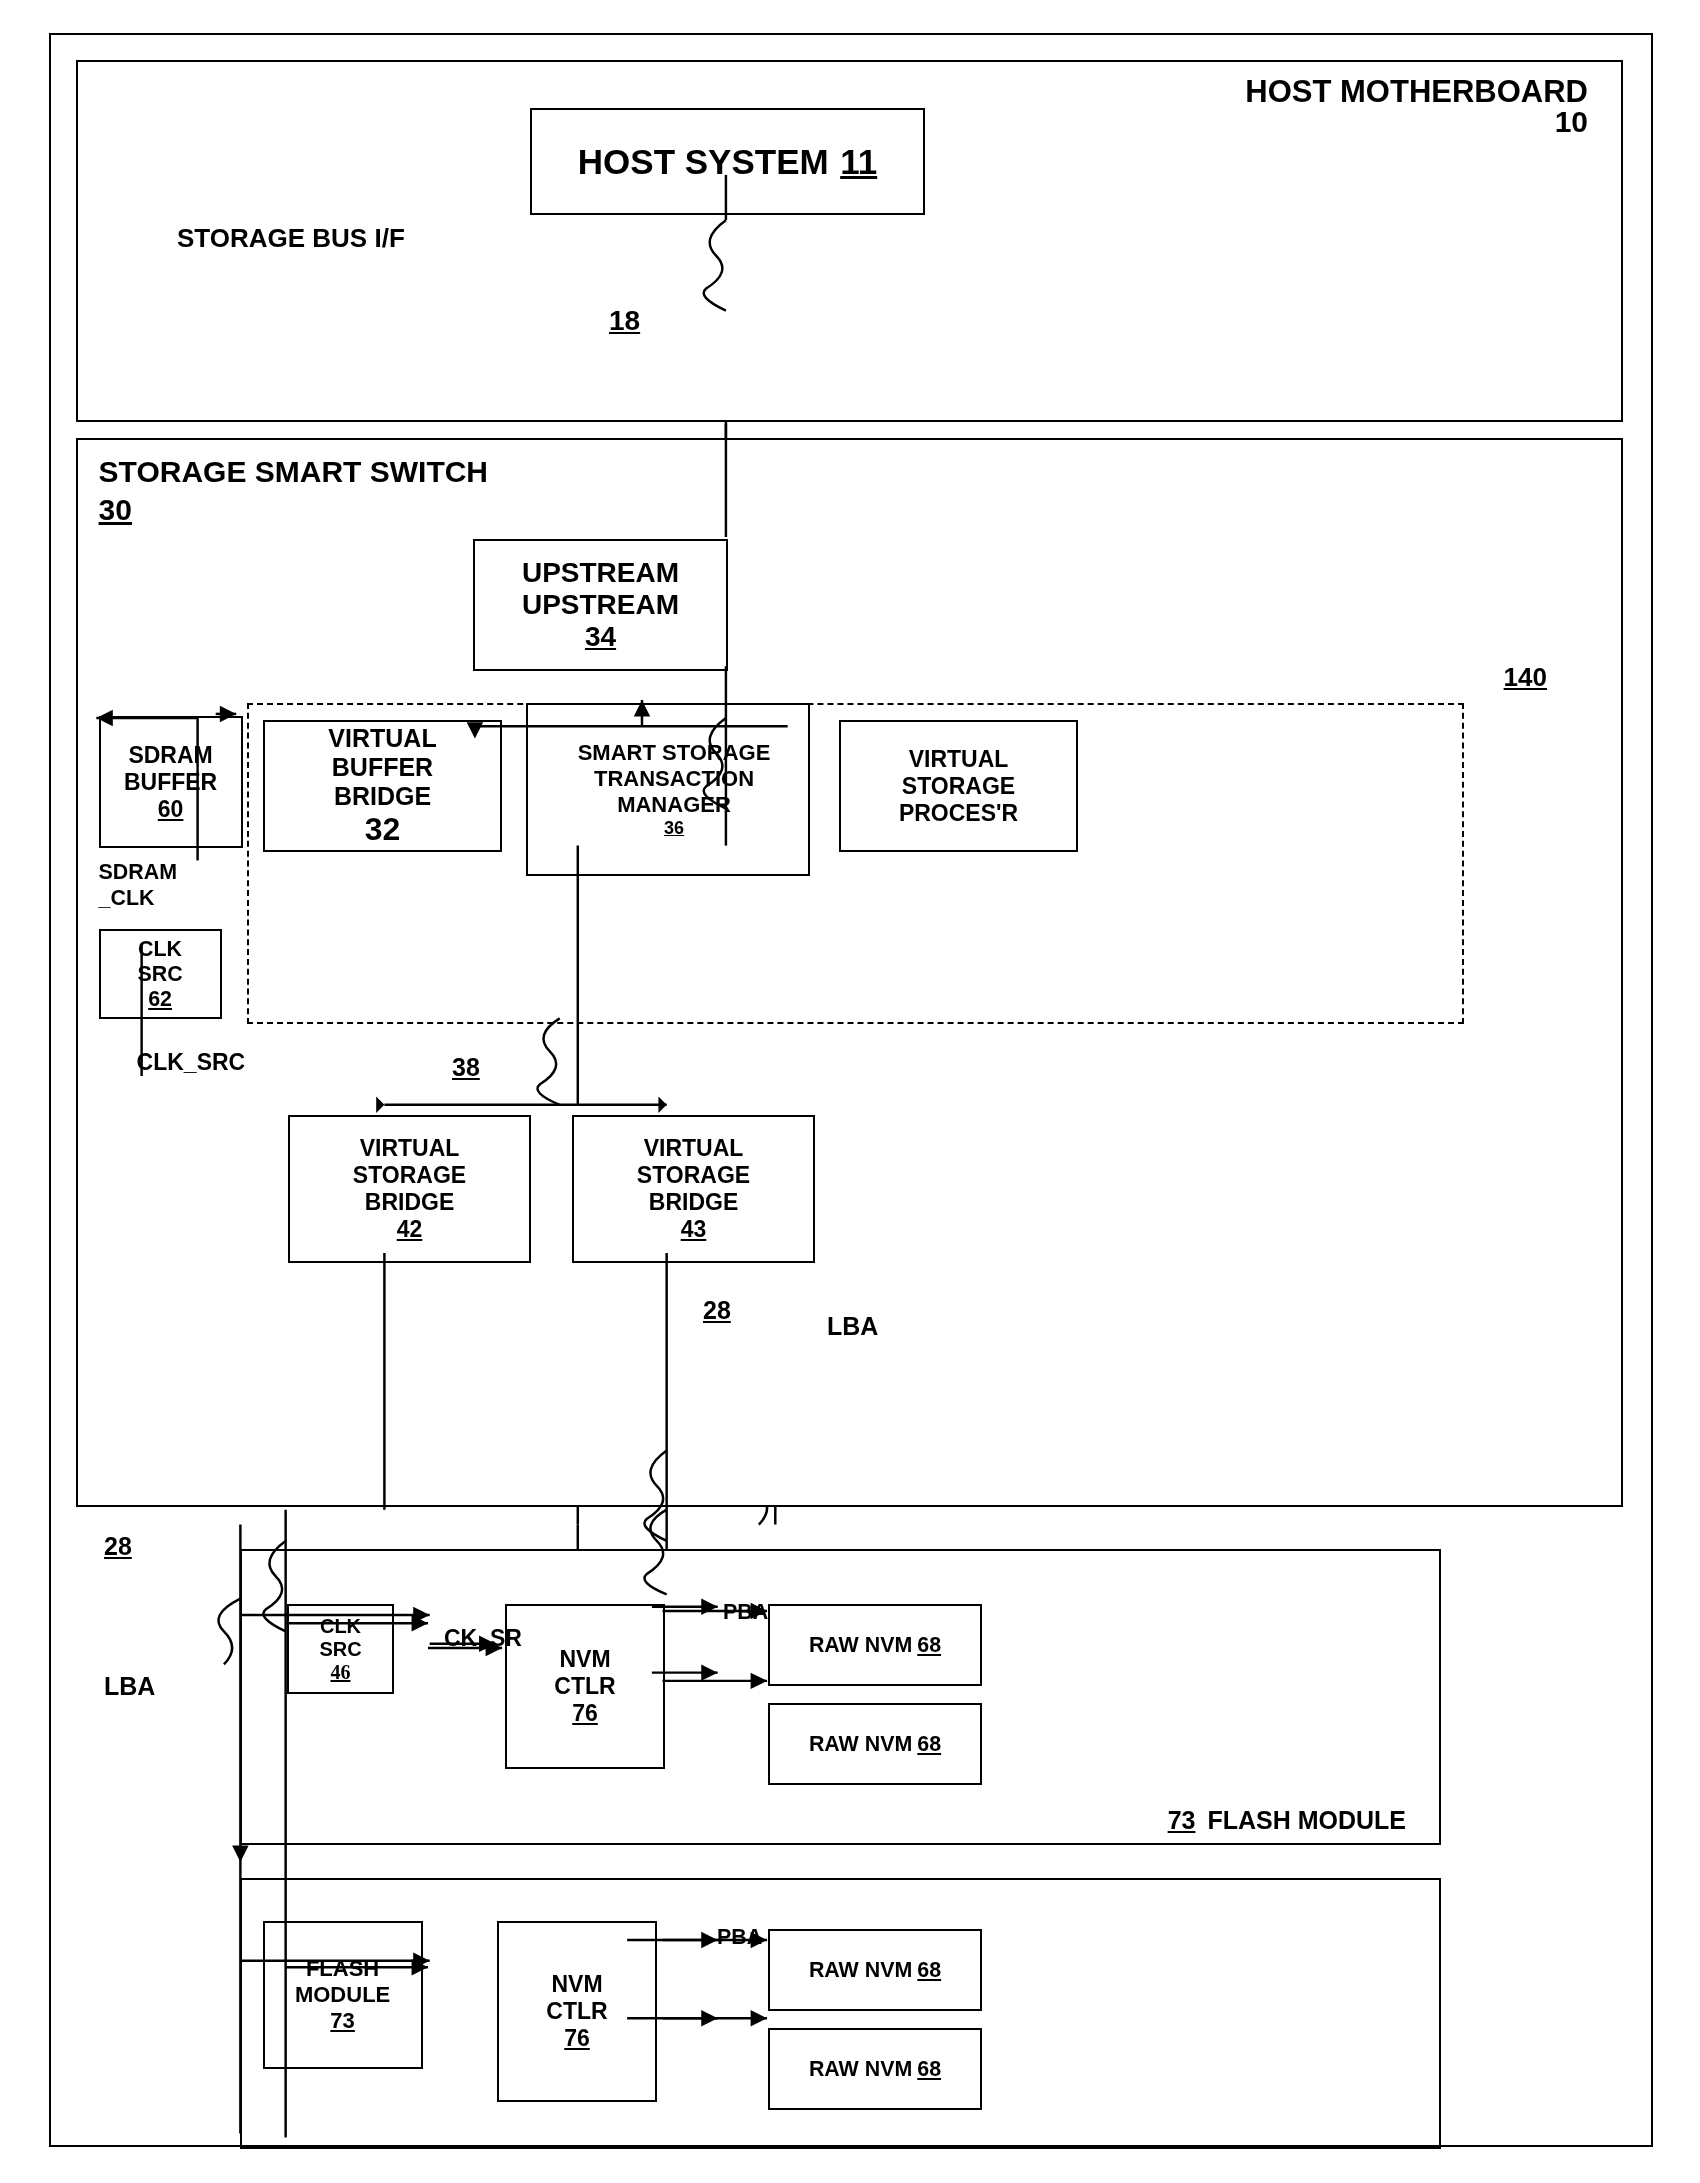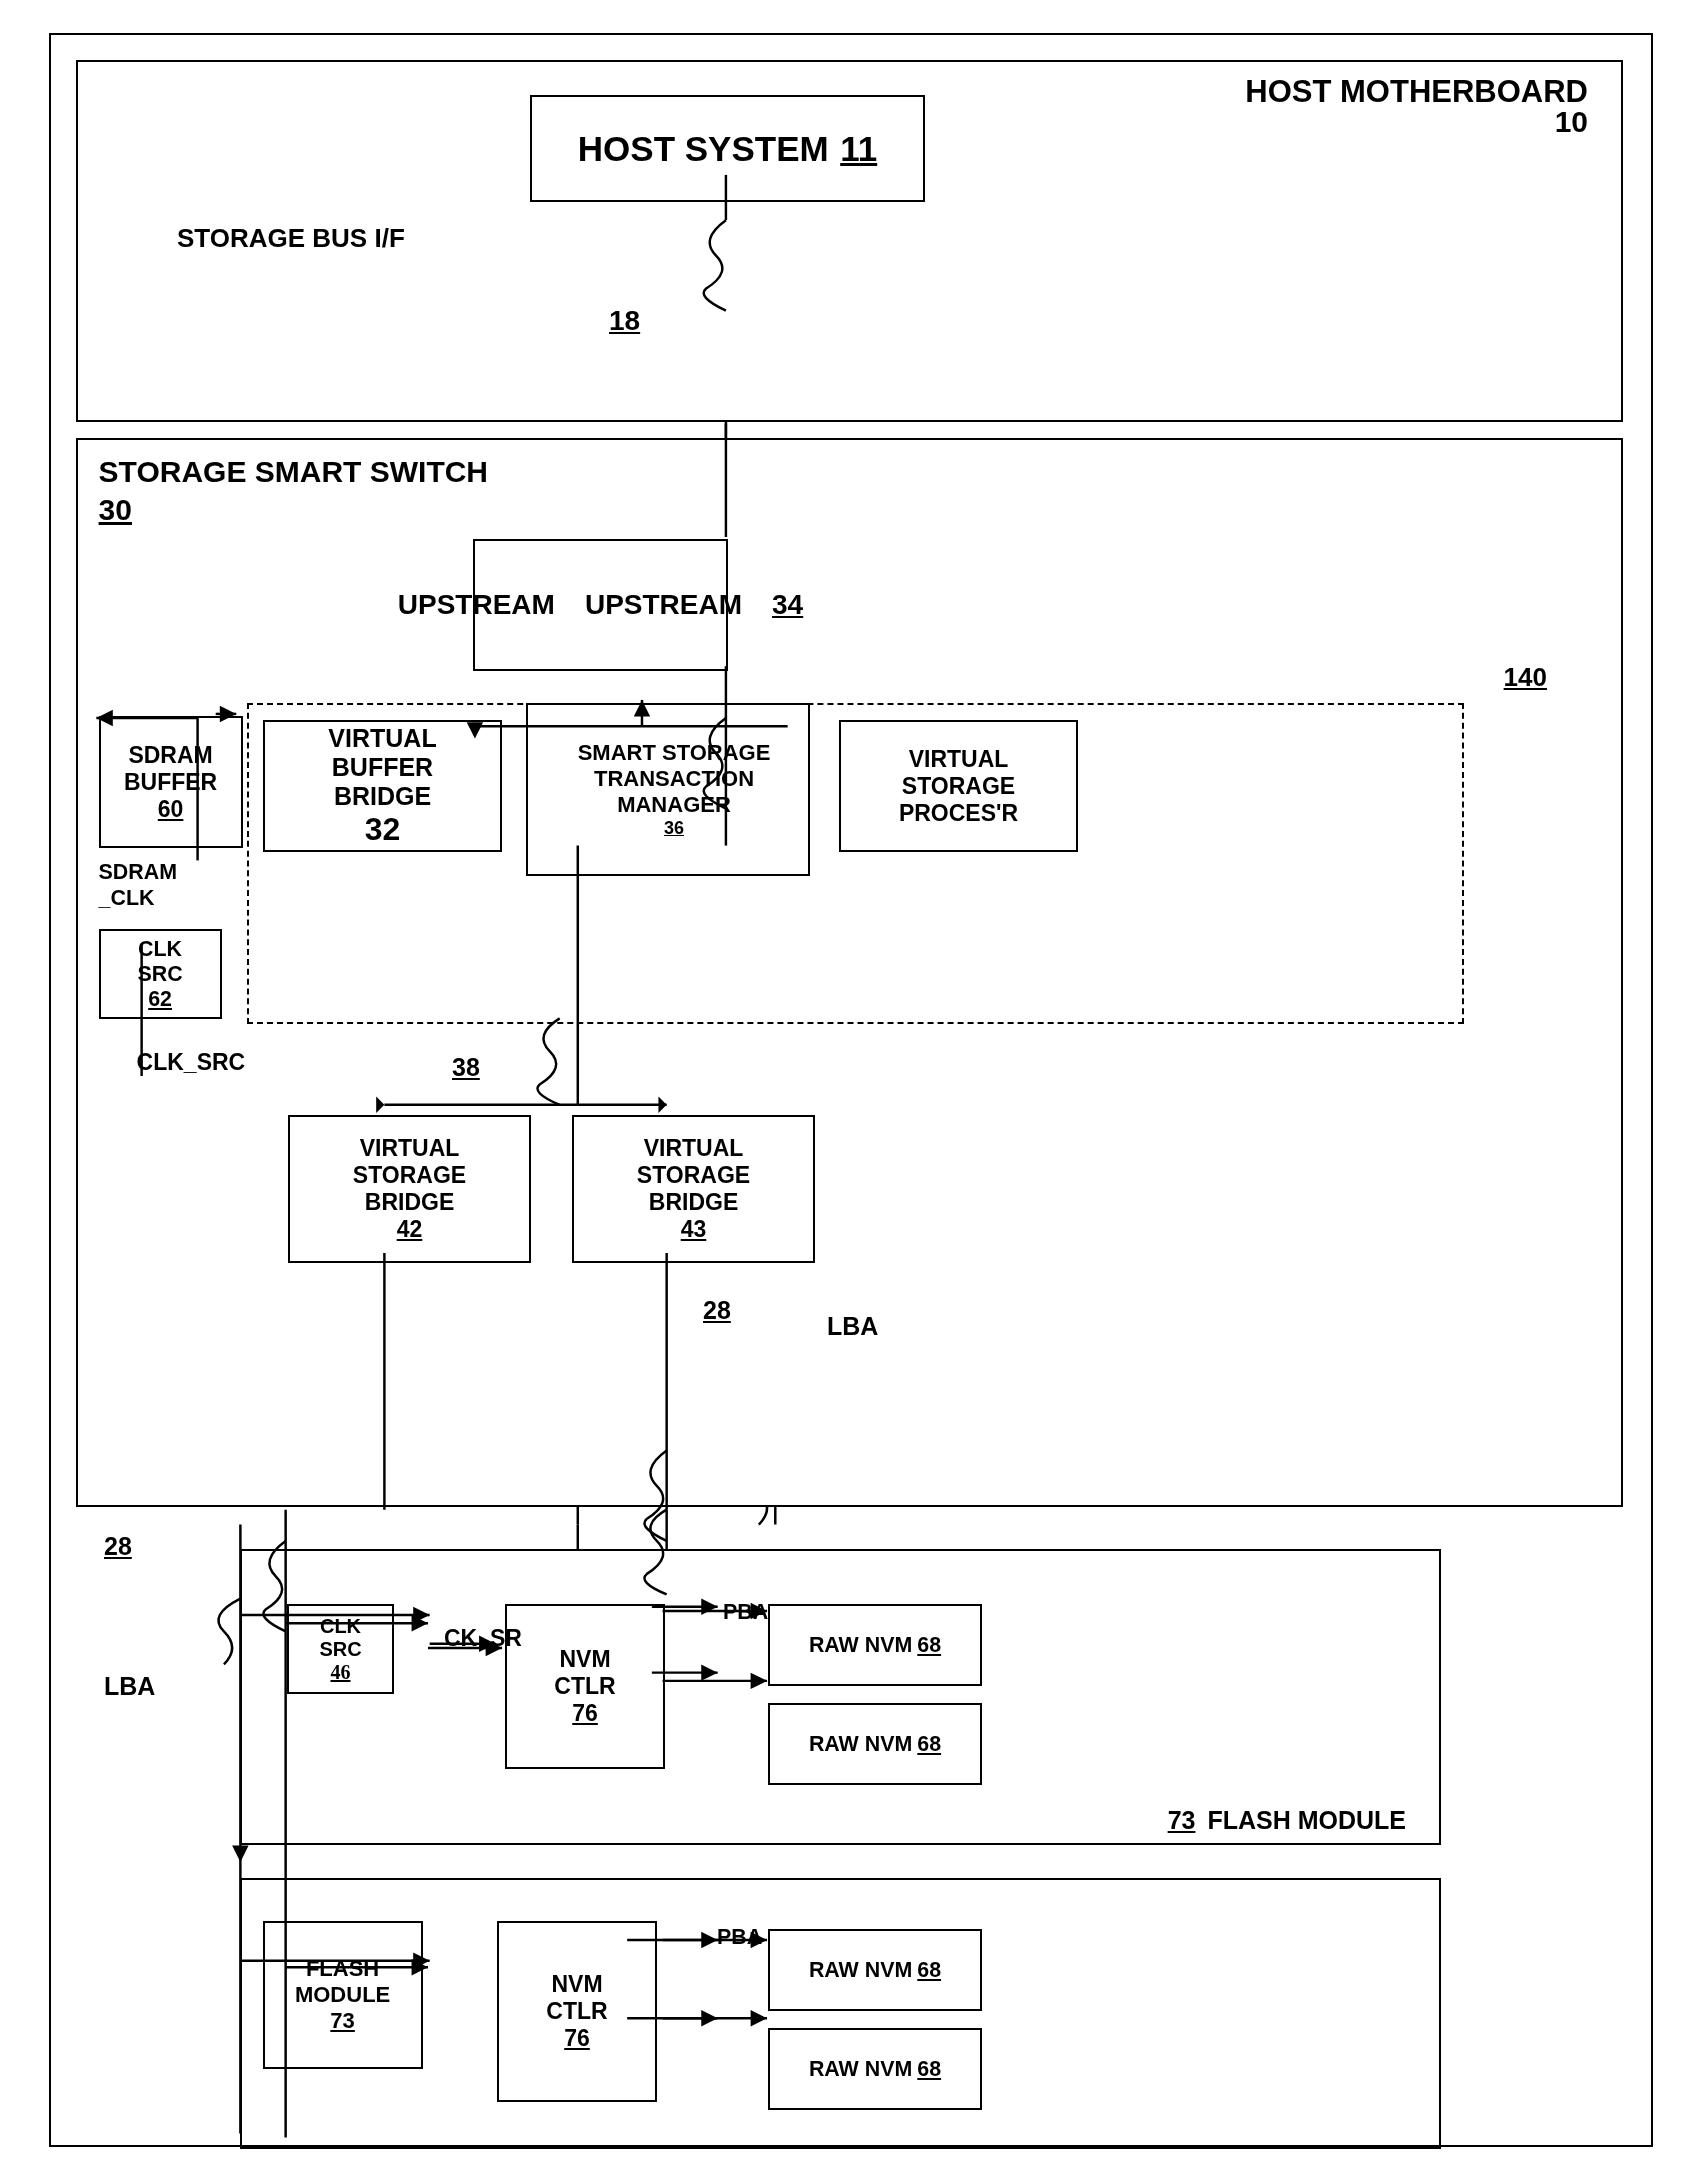--- a/index.html
+++ b/index.html
@@ -133,21 +133,21 @@
     <polygon points="810,2315 790,2305 790,2325" fill="#000"></polygon>
 
     <line x1="700" y1="2410" x2="810" y2="2410" stroke="#000" stroke-width="3"></line>
     <polygon points="810,2410 790,2400 790,2420" fill="#000"></polygon>
 
     <line x1="640" y1="1810" x2="640" y2="1840" stroke="#000" stroke-width="3"></line>
   </svg>
 
   <div class="host-motherboard-box">
 
-    <div class="host-system-box" style="position:absolute; top:33px; left:452px;text-align:right;">
+    <div class="host-system-box" style="position:absolute; top:46px; left:452px;text-align:right;">
       <span style="font-size:35px; font-weight:bold;">HOST SYSTEM</span>
       <span style="font-size:35px; font-weight:bold; text-decoration:underline; margin-left:11.5px;">11</span>
     </div>
 
     <div style="position:absolute; top:160px; left:99px; font-size:26px; font-weight:bold; line-height:1.3;">
       <span>STORAGE
 BUS I/F</span>
     </div>
 
     <div style="position:absolute; top:243px; left:531px; font-size:28px; font-weight:bold; text-decoration:underline;">
@@ -165,21 +165,21 @@
 
   <div class="smart-switch-box">
 
     <div style="position:absolute; top:15px; left:20.6px; font-size:30px; font-weight:bold;">
       <span>STORAGE SMART SWITCH</span>
     </div>
     <div style="position:absolute; top:53px; left:20.6px; font-size:30px; font-weight:bold; text-decoration:underline;">
       <span>30</span>
     </div>
 
-    <div style="position:absolute; top:99px; left:395px; width:255px; height:132px; border:2.5px solid #000; display:flex; flex-direction:row; align-items:center; justify-content:center; text-align:center;gap:30px;">
+    <div style="position:absolute; top:99px; left:395px; width:255px; height:132px; border:2.5px solid #000; display:flex; flex-direction:column; align-items:center; justify-content:center; text-align:center;">
       <span style="font-size:28px; font-weight:bold;">UPSTREAM</span>
       <span style="font-size:28px; font-weight:bold;">UPSTREAM</span>
       <span style="font-size:28px; font-weight:bold; text-decoration:underline;">34</span>
     </div>
 
     <div style="position:absolute; top:263px; left:169px; width:1217px; height:321px; border:2.5px dashed #000;">
     </div>
 
     <div style="position:absolute; top:222px; right:74px; font-size:26px; font-weight:bold; text-decoration:underline;">
       <span>140</span>

